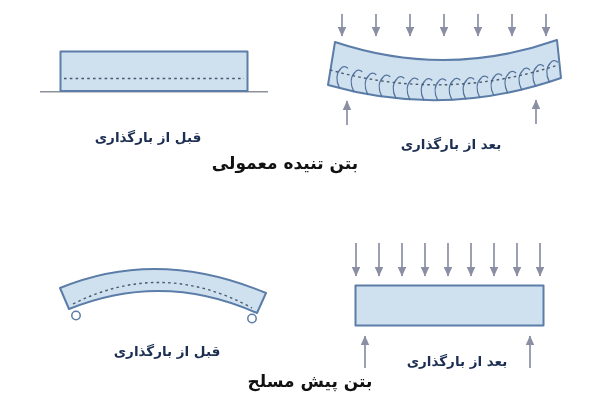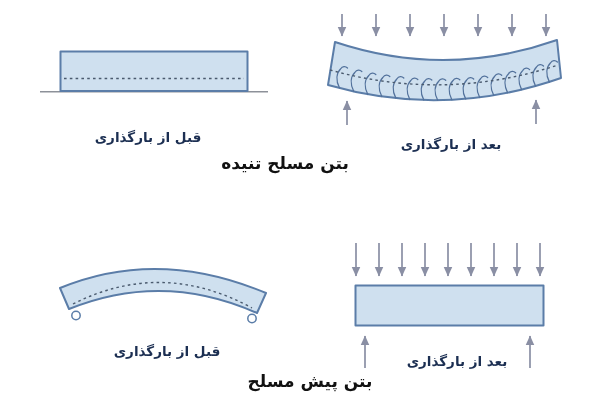--- a/index.html
+++ b/index.html
@@ -125,21 +125,21 @@
         <line class="arrow" x1="365" y1="368" x2="365" y2="336" marker-end="url(#ah)"></line>
         <line class="arrow" x1="530" y1="368" x2="530" y2="336" marker-end="url(#ah)"></line>
       </g>
     </g>
   </svg>
 
   <div class="lbl" style="left:148px;top:129px">قبل از بارگذاری</div>
 
   <div class="lbl" style="left:451px;top:136px">بعد از بارگذاری</div>
 
-  <div class="ttl" style="left:285px;top:153px">بتن مسلح تنیده</div>
+  <div class="ttl" style="left:285px;top:153px">بتن تنیده معمولی</div>
 
   <div class="lbl" style="left:167px;top:343px">قبل از بارگذاری</div>
 
   <div class="lbl" style="left:457px;top:353px">بعد از بارگذاری</div>
 
   <div class="ttl" style="left:310px;top:371px">بتن پیش مسلح</div>
 
 </div>
 
 </body></html>

